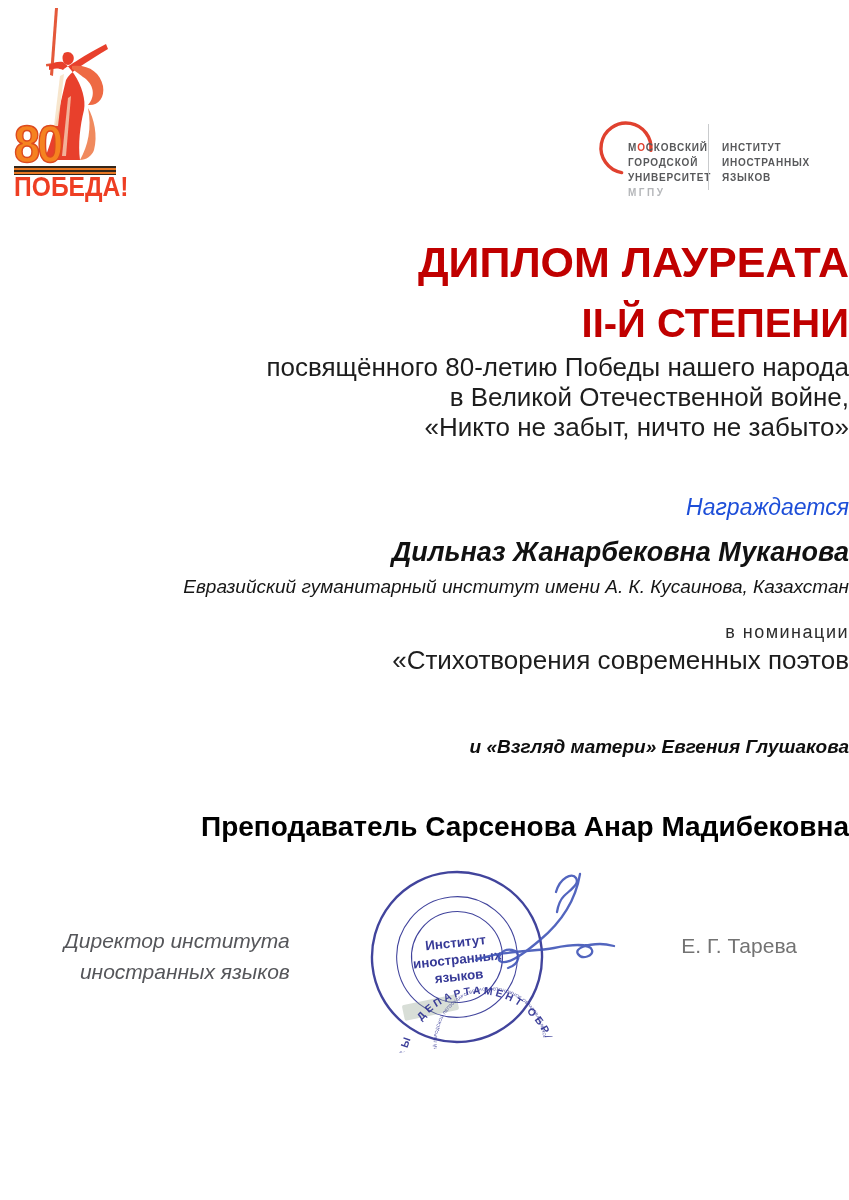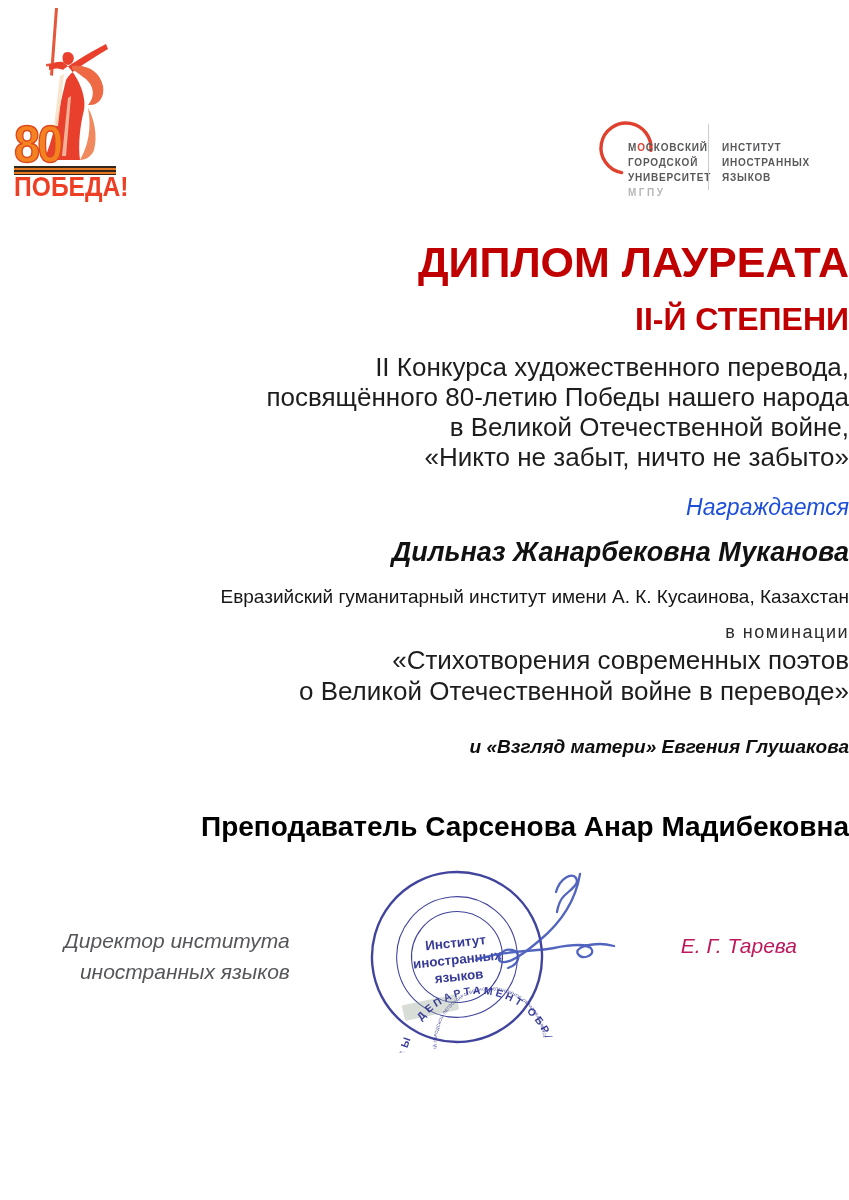--- a/index.html
+++ b/index.html
@@ -33,35 +33,35 @@
   .univ-text{position:absolute;left:32px;top:24px;font-size:10px;font-weight:bold;
     letter-spacing:.8px;line-height:15px;color:#58595B;white-space:nowrap;}
   .univ-text .accent{color:#E0412F;}
   .univ-abbr{color:#B5B7BA;letter-spacing:2.5px;}
   .logo-divider{position:absolute;left:112px;top:8px;width:1px;height:66px;background:#C9CBCD;}
   .inst-text{position:absolute;left:126px;top:24px;font-size:10px;font-weight:bold;
     letter-spacing:.8px;line-height:15px;color:#58595B;white-space:nowrap;}
 
   
   .title-1{top:238px;font-size:43px;font-weight:700;color:#C00000;}
-  .title-2{top:301px;font-size:32px;font-weight:700;color:#C00000;}
+  .title-2{top:301px;font-size:40px;font-weight:700;color:#C00000;}
   .contest{top:352px;font-size:26px;font-weight:300;line-height:30px;color:#1d1d1d;}
   .award-label{top:494px;font-size:23px;font-style:italic;color:#1d4ed8;}
   .recipient{top:529px;font-size:27px;font-weight:700;font-style:italic;color:#111;margin-top:8px;}
-  .affiliation{top:576px;font-size:19px;color:#161616;margin-top:10px;}
+  .affiliation{top:576px;font-size:19px;font-style:italic;color:#161616;}
   .nom-label{top:622px;font-size:18px;letter-spacing:1.5px;color:#2c2c2c;}
   .nom-lines{top:645px;font-size:26px;font-weight:300;line-height:31px;color:#1d1d1d;}
   .works{top:732px;font-size:19px;font-weight:700;font-style:italic;line-height:30px;color:#0e0e0e;}
   .teacher{top:811px;font-size:28px;font-weight:700;color:#000;}
 
   
   .stamp-wrap{left:368px;top:868px;width:178px;height:178px;transform:rotate(-6deg);}
   .signature-wrap{left:468px;top:860px;width:152px;height:132px;}
   .director{left:64px;top:925px;font-size:21px;font-style:italic;color:#55565A;line-height:31px;text-align:right;}
-  .signatory-name{right:52px;top:934px;font-size:21px;font-style:italic;color:#be185d;}
+  .signatory-name{right:52px;top:934px;font-size:21px;color:#737373;}
 </style>
 </head>
 <body>
 
 <div class="abs victory-logo">
   <svg class="statue" width="95" height="158" viewBox="0 0 95 158">
     <polygon points="35,2 38,2 33,70 30,69" fill="#E4593B"></polygon>
     <rect x="26" y="57" width="13" height="2.6" fill="#E4593B" transform="rotate(-8 33 58)"></rect>
     <path d="M 44 47 q 6 -3 9 2 q 2 4 -1 8 q -4 4 -8 0 q -3 -5 0 -10 Z" fill="#E8402C"></path>
     <path d="M 43 56 C 38 55 33 57 29 59 L 29 64 C 34 62 39 62 43 64 C 46 61 52 58 58 54
@@ -94,34 +94,32 @@
     <div>ИНСТИТУТ</div>
     <div>ИНОСТРАННЫХ</div>
     <div>ЯЗЫКОВ</div>
   </div>
 </div>
 
 <div class="center-col title-1">ДИПЛОМ ЛАУРЕАТА</div>
 <div class="center-col title-2">II-Й СТЕПЕНИ</div>
 
 <div class="center-col contest">
-  <div>II Конкурса художественного перевода,</div>
   <div>посвящённого 80-летию Победы нашего народа</div>
   <div>в Великой Отечественной войне,</div>
   <div>«Никто не забыт, ничто не забыто»</div>
 </div>
 
 <div class="center-col award-label">Награждается</div>
 <div class="center-col recipient">Дильназ Жанарбековна Муканова</div>
 <div class="center-col affiliation">Евразийский гуманитарный институт имени А. К. Кусаинова, Казахстан</div>
 
 <div class="center-col nom-label">в номинации</div>
 <div class="center-col nom-lines">
   <div>«Стихотворения современных поэтов</div>
-  <div>о Великой Отечественной войне в переводе»</div>
 </div>
 
 <div class="center-col works">
   <div>и «Взгляд матери» Евгения Глушакова</div>
 </div>
 
 <div class="center-col teacher">Преподаватель Сарсенова Анар Мадибековна</div>
 
 <div class="abs stamp-wrap">
   <svg width="178" height="178" viewBox="0 0 180 180">

